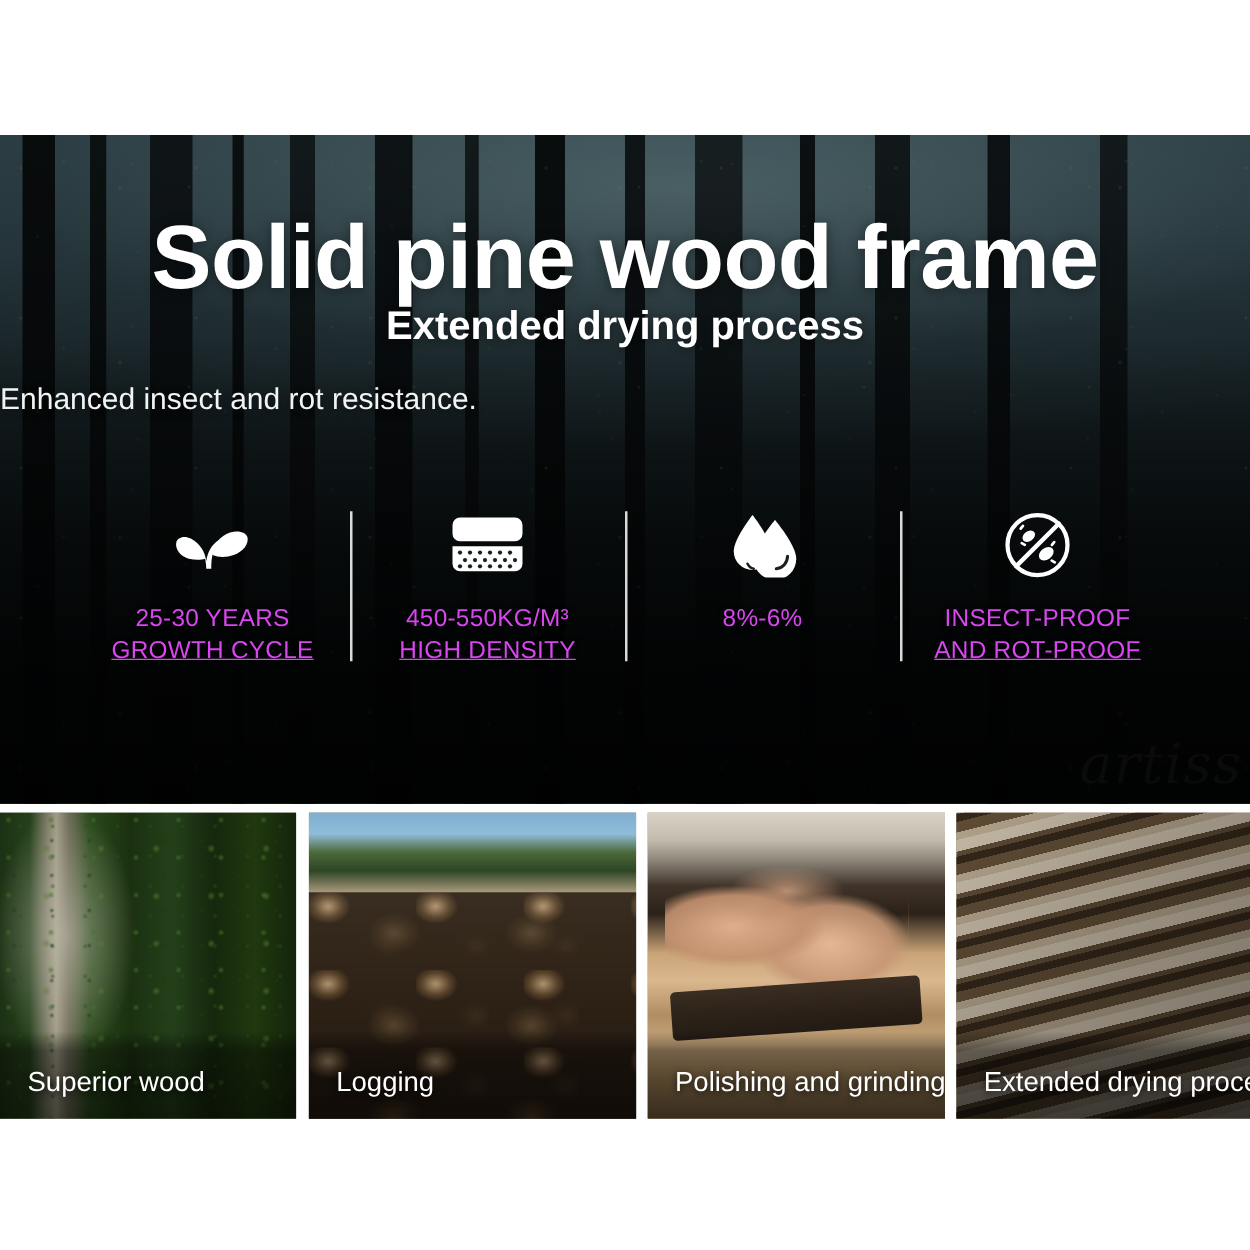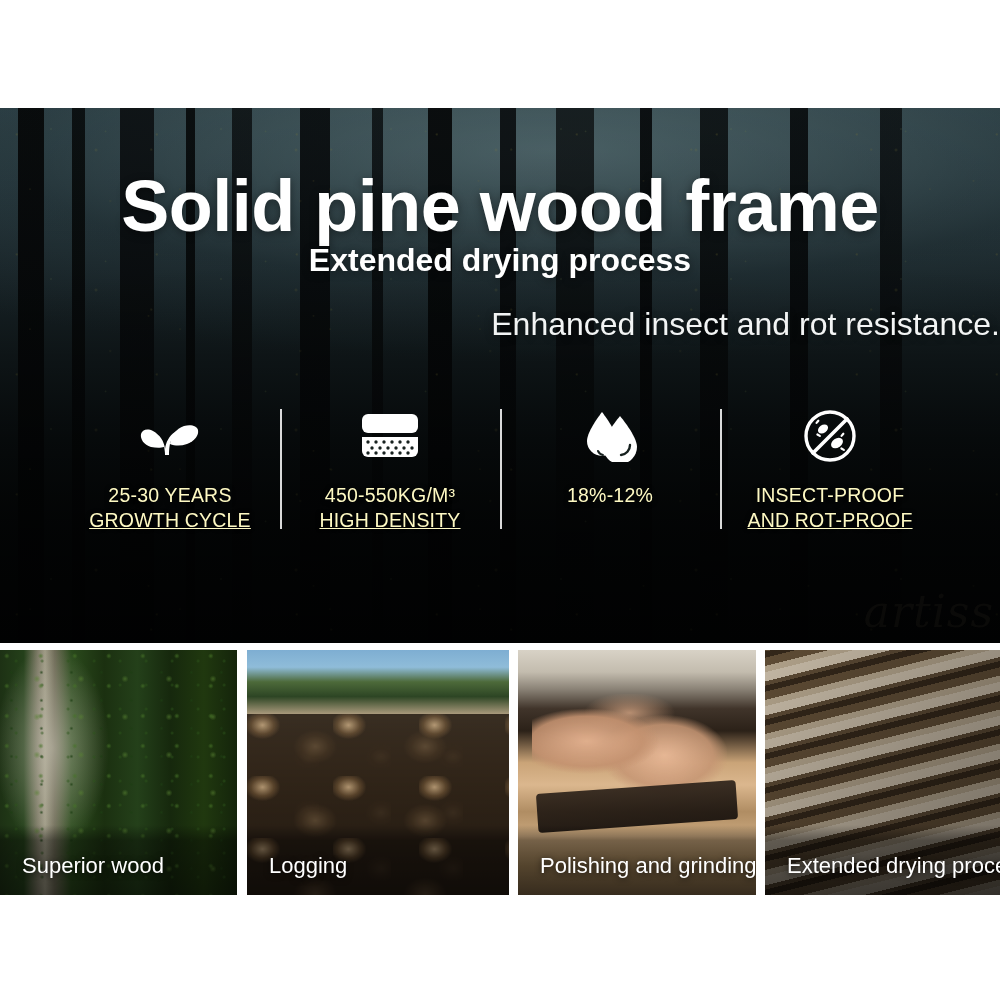--- a/index.html
+++ b/index.html
@@ -138,23 +138,23 @@
     font-size: 32px;
     font-weight: bold;
     line-height: 1;
     text-shadow: 0 2px 8px rgba(0,0,0,0.45);
   }
 
   .tagline {
     position: absolute;
     left: 0; top: 200px;
     width: 1000px;
-    text-align: right;
+    text-align: left;
     color: #f2f4f4;
-    font-size: 32px;
+    font-size: 24px;
     font-weight: normal;
     line-height: 1;
     text-shadow: 0 2px 8px rgba(0,0,0,0.45);
   }
 
   
   .features {
     position: absolute;
     left: 60px;
     top: 295px;
@@ -188,21 +188,21 @@
     align-items: center;
     justify-content: center;
     margin-top: 2px;
   }
 
   .feature-icon svg { display: block; }
 
   .feature-text {
     margin-top: 16px;
     text-align: center;
-    color: #fef9c3;
+    color: #d946ef;
     font-size: 19.5px;
     font-weight: normal;
     line-height: 1.28;
     letter-spacing: 0.2px;
     text-shadow: 0 1px 5px rgba(0,0,0,0.55);
   }
 
   .feature-text .l2 { display: block; text-decoration: underline; }
 
   .watermark {
@@ -427,21 +427,21 @@
         <div class="feature">
           <div class="feature-icon">
             <svg width="56" height="52" viewBox="0 0 56 52">
               <path fill="#ffffff" d="M20 2C20 2 5 21 5 31a15 15 0 0 0 30 0C35 21 20 2 20 2z"></path>
               <path fill="#ffffff" d="M38 6S21 26 21 37a17 17 0 0 0 34 0C55 26 38 6 38 6z"></path>
               <path fill="none" stroke="#17211f" stroke-width="2.4" stroke-linecap="round" d="M48 35a10 10 0 0 1-9 10"></path>
               <path fill="none" stroke="#17211f" stroke-width="2" stroke-linecap="round" d="M16 41a7 7 0 0 0 5 4"></path>
             </svg>
           </div>
           <div class="feature-text">
-            <span>18%-12%</span>
+            <span>8%-6%</span>
           </div>
         </div>
 
         <div class="feature">
           <div class="feature-icon">
             <svg width="54" height="54" viewBox="0 0 54 54">
               <circle cx="27" cy="27" r="24" fill="none" stroke="#ffffff" stroke-width="3.4"></circle>
               <g fill="#ffffff">
                 <ellipse cx="20" cy="20" rx="5.5" ry="4" transform="rotate(-35 20 20)"></ellipse>
                 <ellipse cx="34" cy="34" rx="6.5" ry="4.6" transform="rotate(-35 34 34)"></ellipse>

